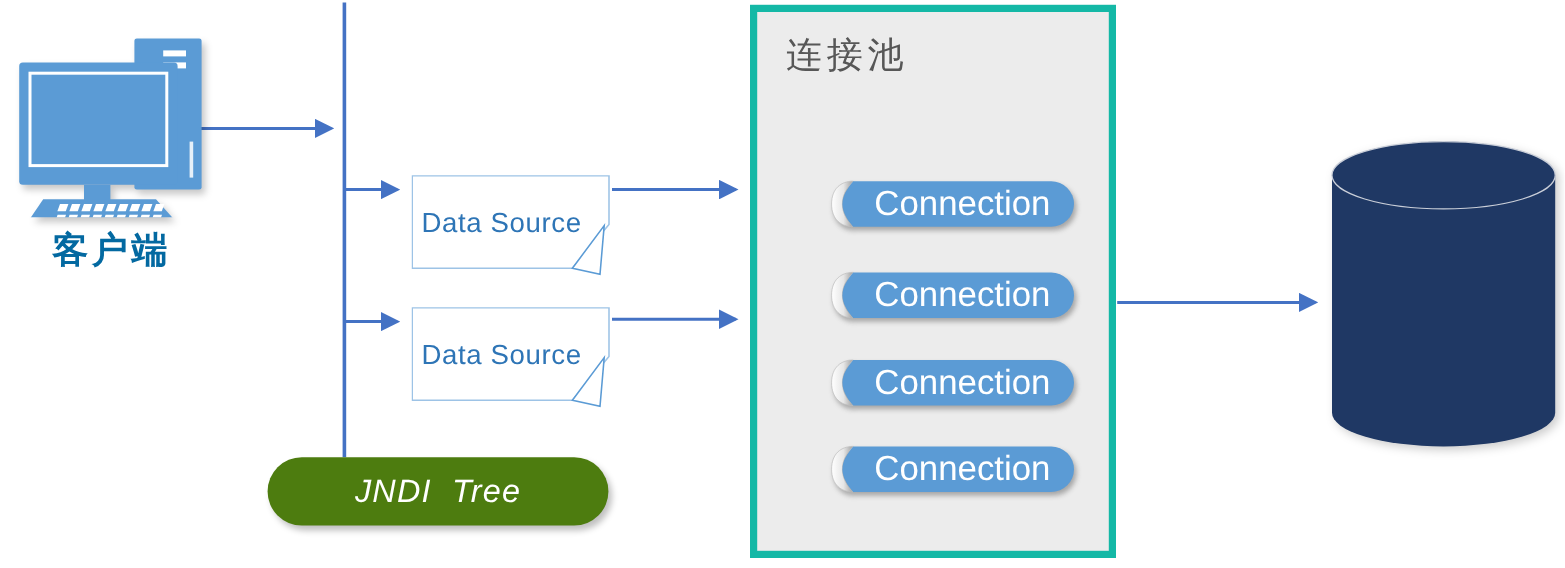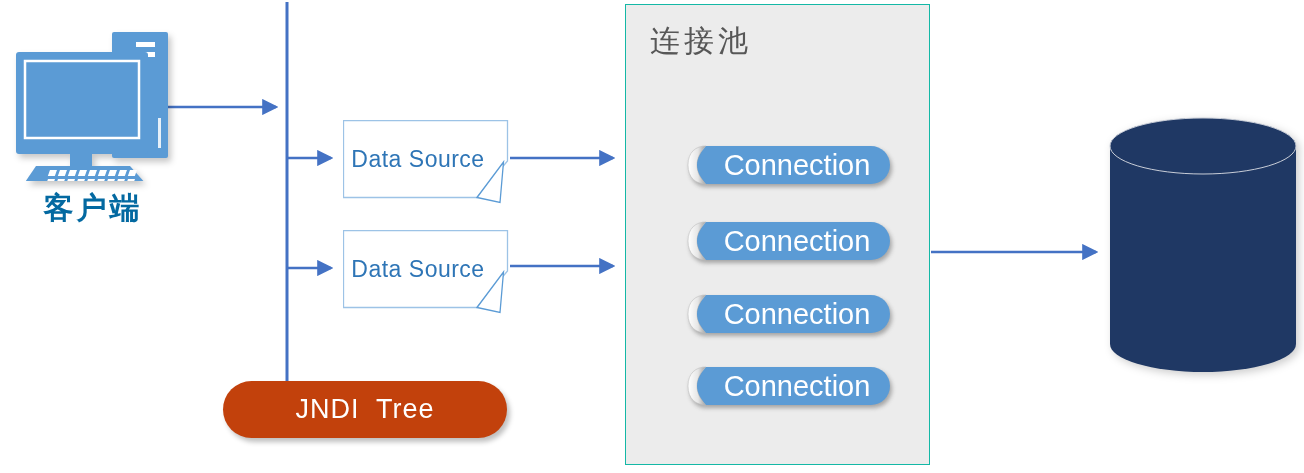--- a/index.html
+++ b/index.html
@@ -12,42 +12,42 @@
 
   
   .connectors{left:0;top:0;width:1304px;height:473px;pointer-events:none;}
 
   
   .client-icon{left:8px;top:26px;filter:drop-shadow(3px 4px 3px rgba(0,0,0,0.22));}
   .client-label{left:18px;top:188px;width:150px;text-align:center;
     font-size:30px;font-weight:600;letter-spacing:3px;color:#0369a1;}
 
   
-  .ds-box{width:166px;height:86px;}
+  .ds-box{width:166px;height:86px;margin-top:26px;}
   .ds-box .shape{position:absolute;left:0;top:0;}
   .ds-label{position:absolute;left:0;top:0;width:150px;height:78px;
     display:flex;align-items:center;justify-content:center;
     font-size:23px;color:#2e75b6;letter-spacing:0.5px;}
   .ds1{left:343px;top:120px;}
   .ds2{left:343px;top:230px;}
 
   
-  .pool{left:625px;top:4px;width:305px;height:461px;background:#ececec;border:1px solid #14b8a6;box-sizing:border-box;}
+  .pool{left:625px;top:4px;width:305px;height:461px;background:#ececec;border:6px solid #14b8a6;box-sizing:border-box;}
   .pool-title{position:absolute;left:24px;top:16px;font-size:30px;color:#575757;letter-spacing:4px;}
   .pill{position:absolute;left:58px;width:210px;height:46px;}
   .pill svg{filter:drop-shadow(2px 3px 2px rgba(80,80,80,0.45));}
   .pill-label{position:absolute;left:24px;top:2px;width:178px;height:40px;
     display:flex;align-items:center;justify-content:center;
     font-size:29px;font-weight:500;color:#ffffff;}
   .pill1{top:138px;} .pill2{top:214px;} .pill3{top:287px;} .pill4{top:359px;}
 
   
   .jndi{left:223px;top:381px;width:284px;height:57px;border-radius:28.5px;
-    background:#c2410c;box-shadow:3px 4px 5px rgba(0,0,0,0.25);
-    display:flex;align-items:center;justify-content:center;}
+    background:#4d7c0f;box-shadow:3px 4px 5px rgba(0,0,0,0.25);
+    display:flex;align-items:center;justify-content:center;font-style:italic;}
   .jndi-label{font-size:27px;color:#ffffff;white-space:pre;letter-spacing:1px;}
 
   
   .jdbc-label{left:930px;top:220px;width:176px;text-align:center;
     font-size:23px;font-weight:600;color:#1f3864;}
 
   
   .db{left:1108px;top:116px;filter:drop-shadow(3px 3px 4px rgba(0,0,0,0.2));}
   .db-label{left:1108px;top:228px;width:190px;text-align:center;
     font-size:28px;font-weight:600;color:#ffffff;letter-spacing:0.5px;}

